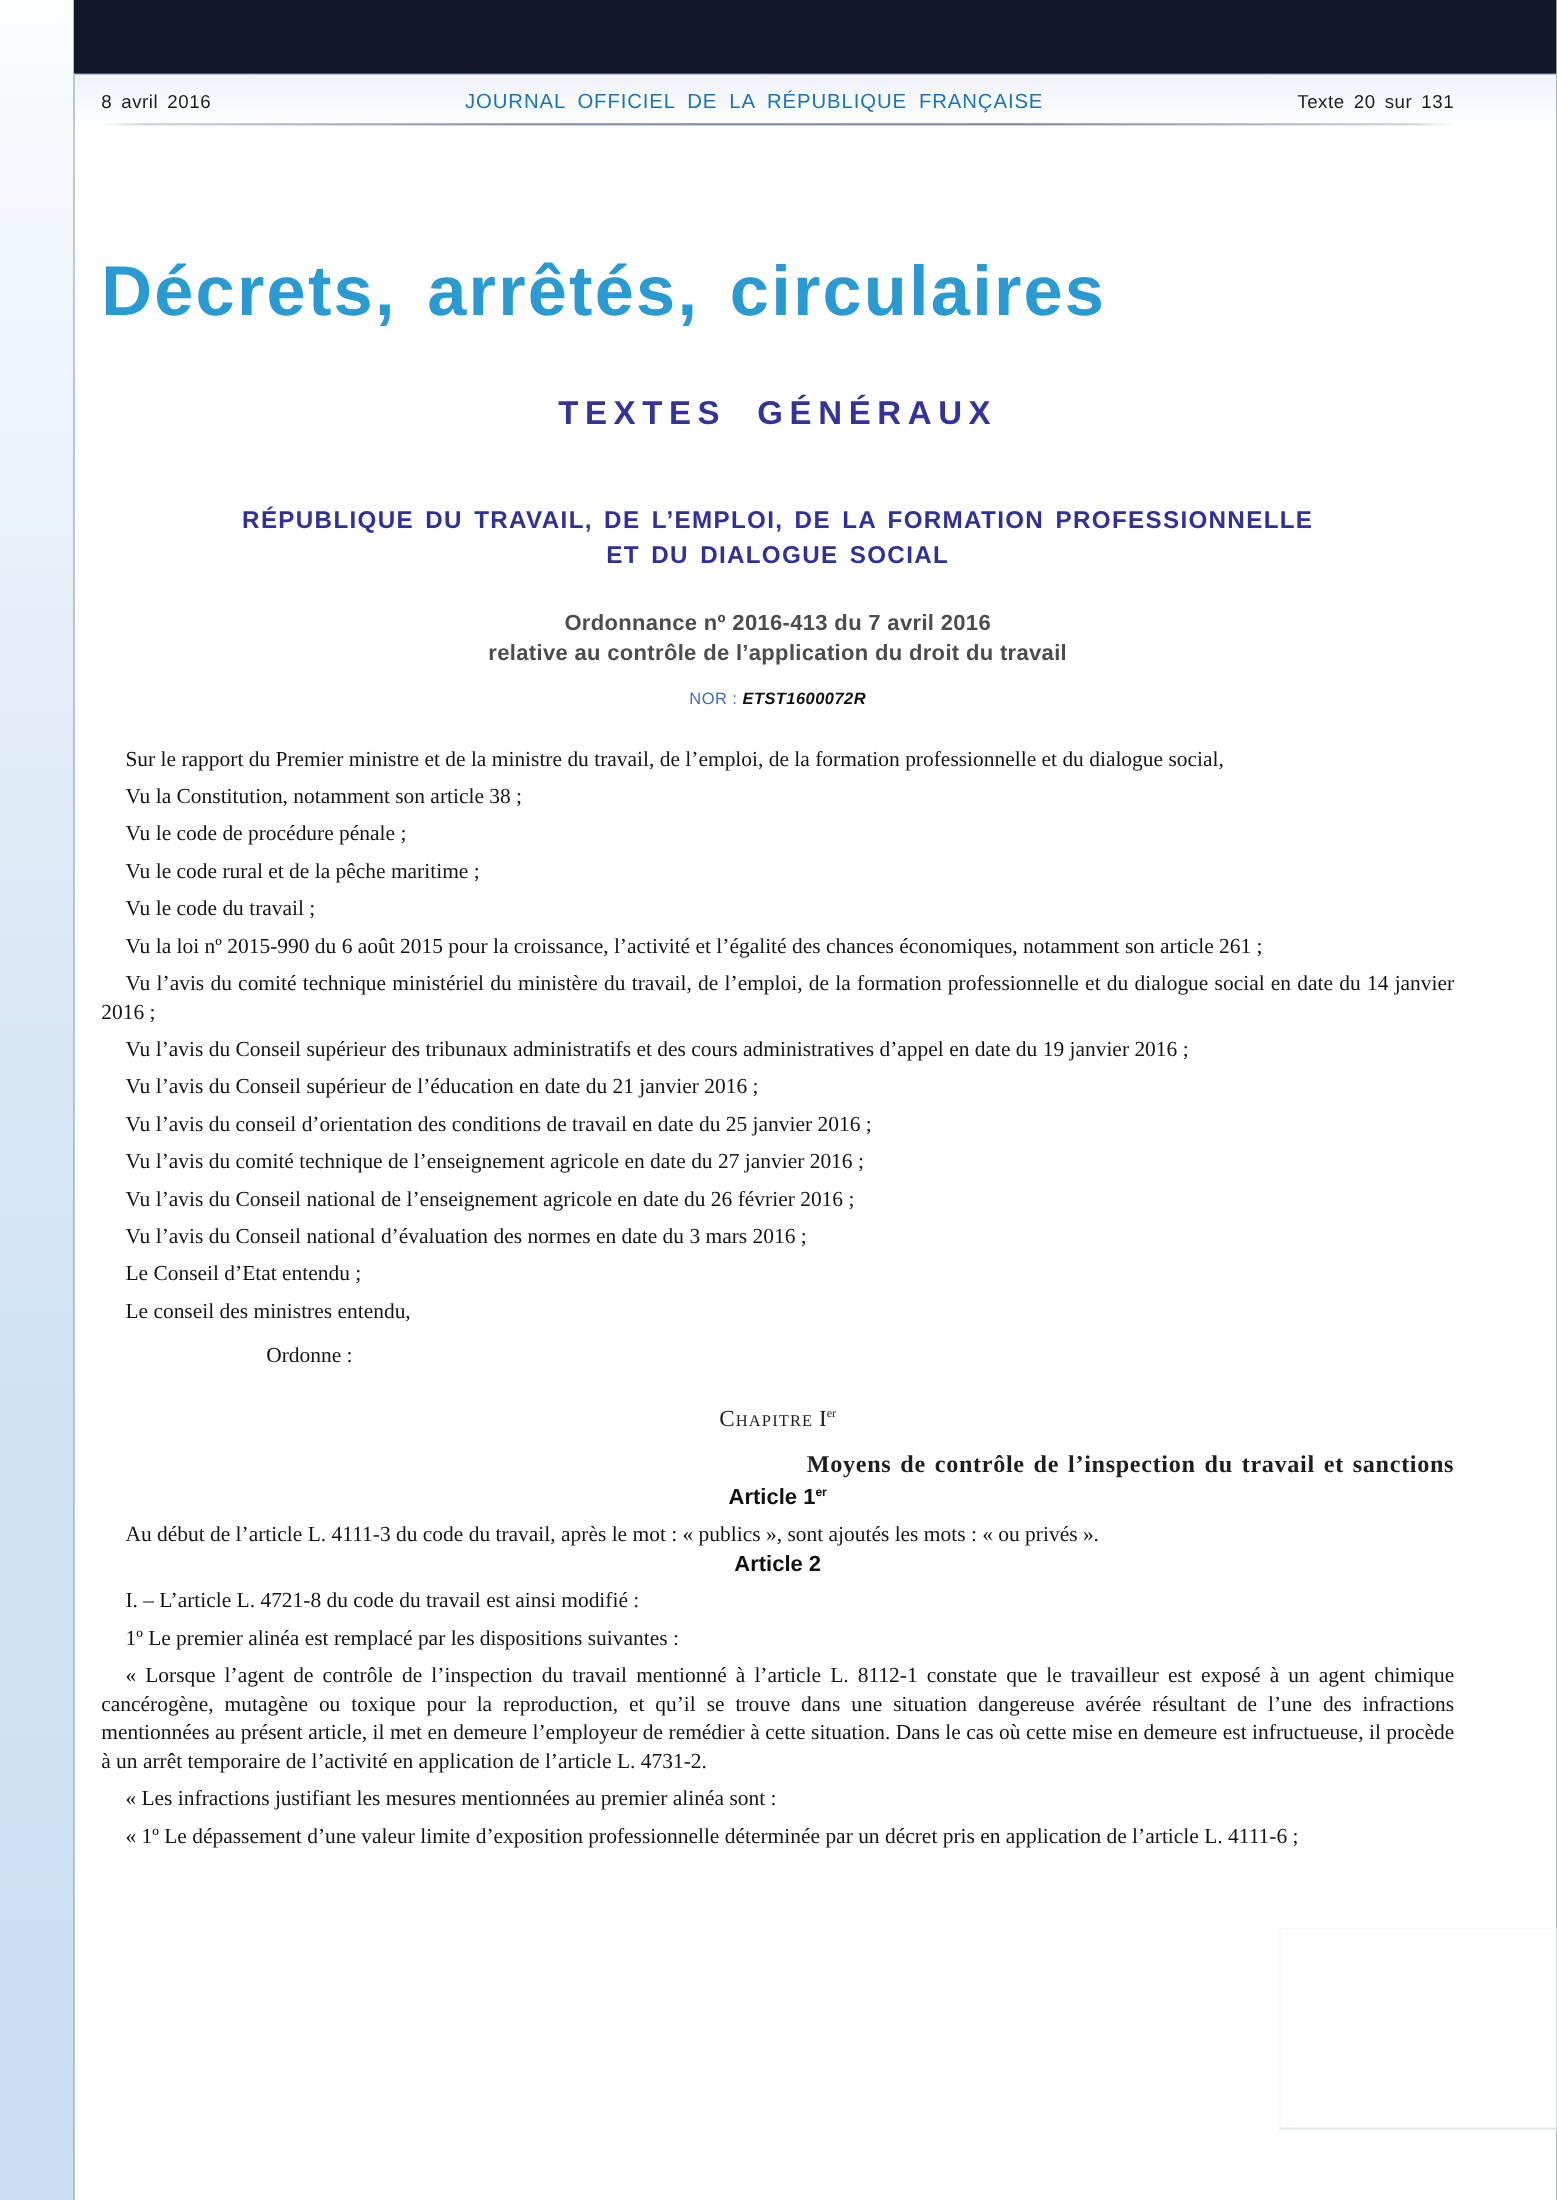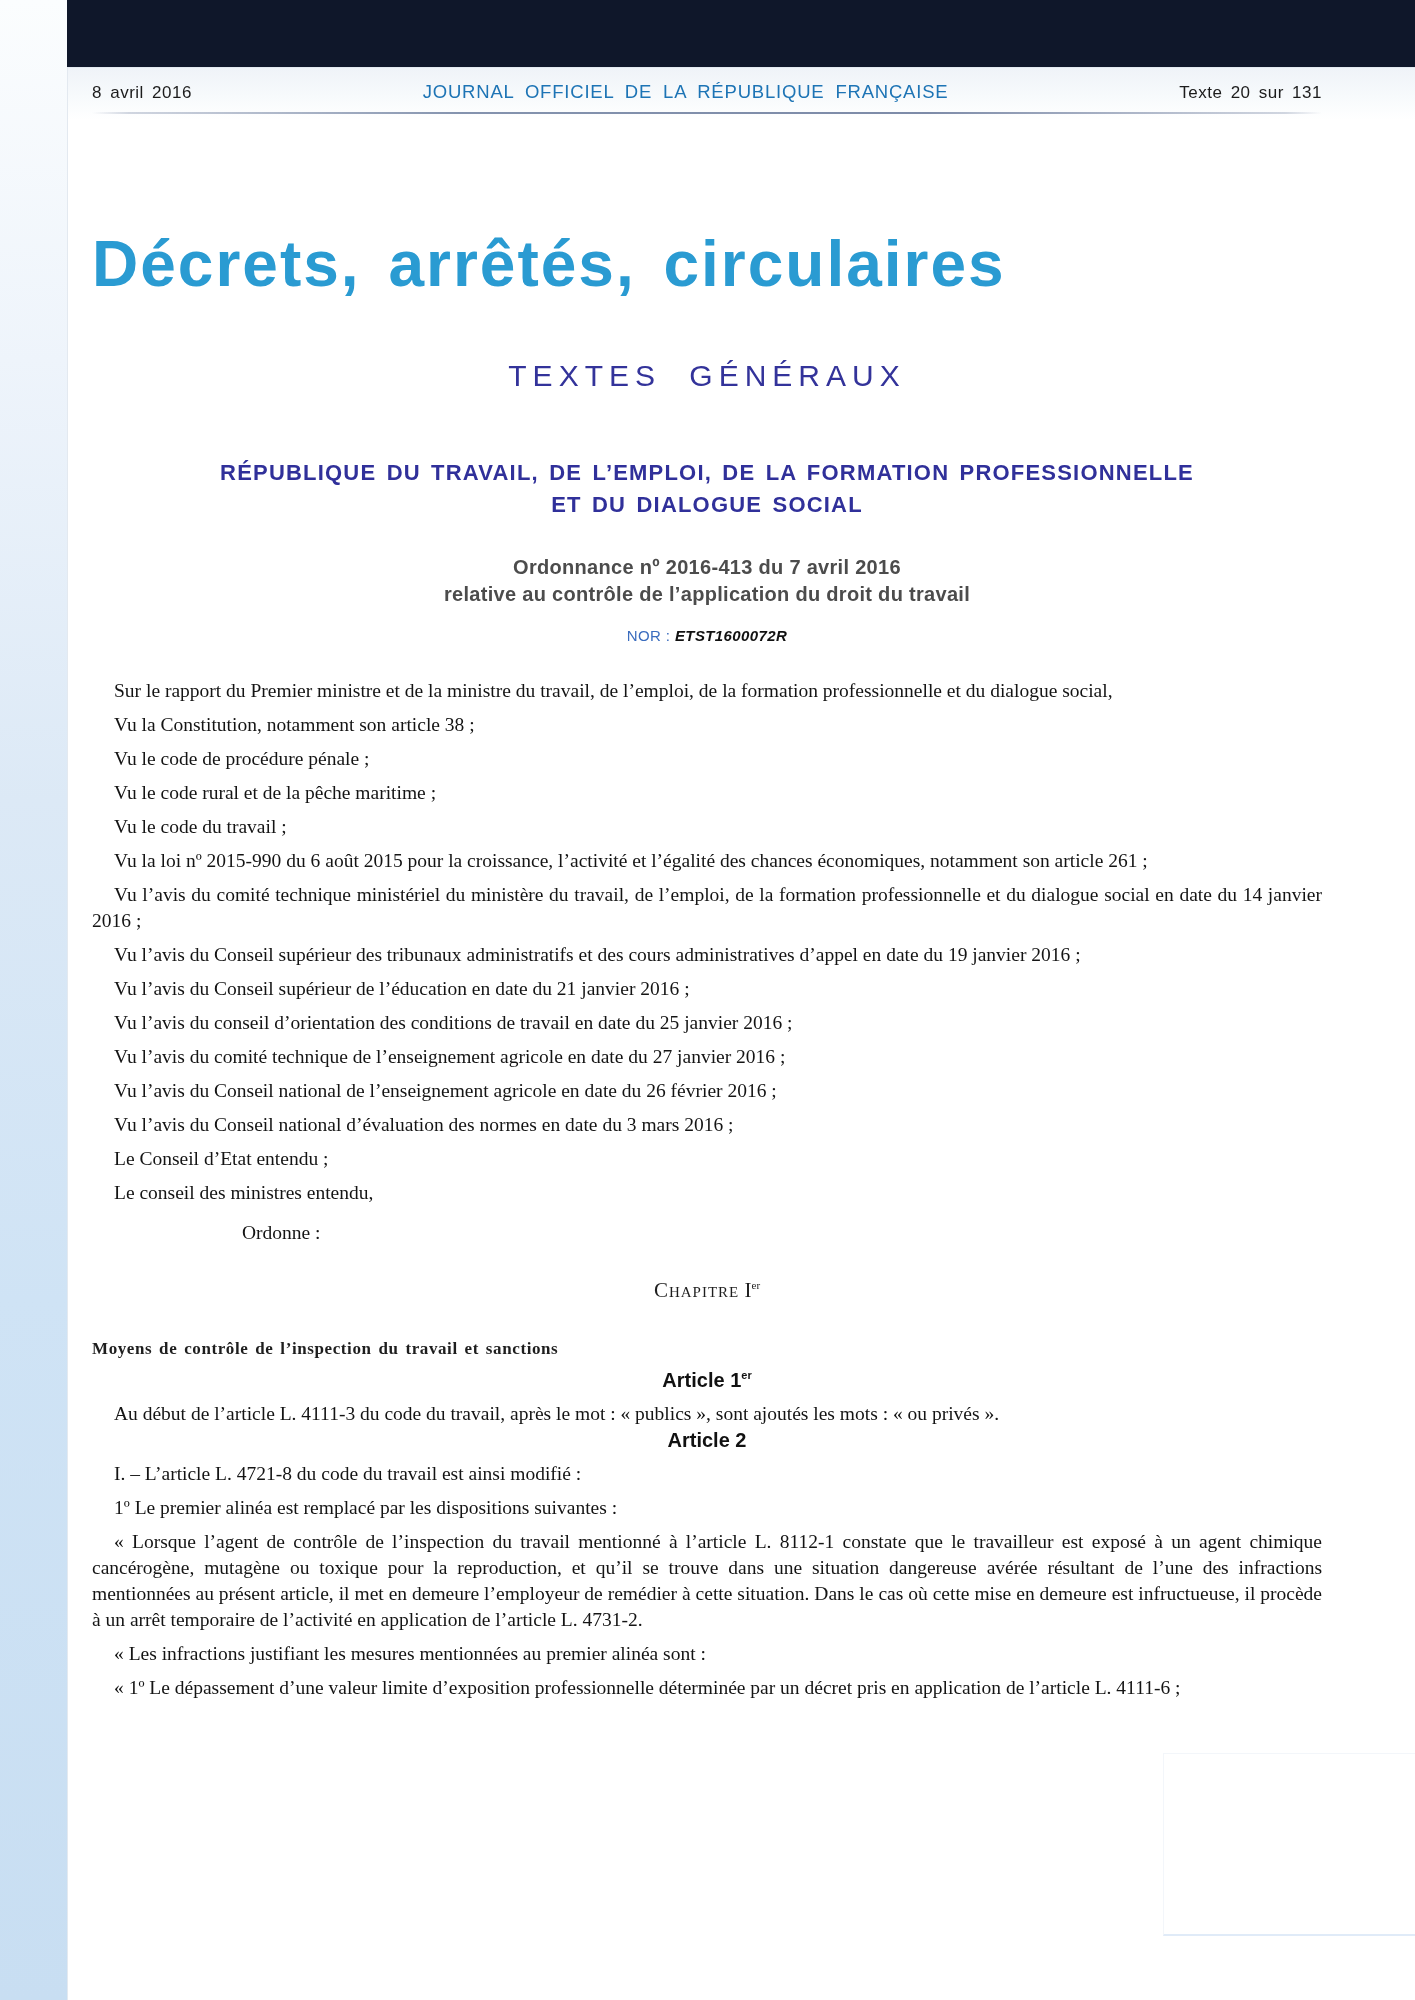--- a/index.html
+++ b/index.html
@@ -78,20 +78,21 @@
   }
   .section-title {
     margin-top: 71px;
     text-align: center;
     font-family: "Liberation Sans", sans-serif;
     font-size: 30px;
     line-height: 30px;
     letter-spacing: 6px;
     word-spacing: 14px;
     color: #33339a;
+    font-weight: bold;
   }
   .ministry {
     margin-top: 66px;
     text-align: center;
     font-family: "Liberation Sans", sans-serif;
     font-weight: bold;
     font-size: 22px;
     line-height: 32px;
     letter-spacing: 1.2px;
     word-spacing: 3px;
@@ -137,25 +138,25 @@
   .chapter-head {
     margin-top: 26px;
     text-align: center;
     font-family: "Liberation Serif", serif;
     font-size: 21px;
     color: #1e1e1e;
   }
   .chapter-word { font-variant: small-caps; letter-spacing: 1px; }
   .chapter-head sup { font-size: 11px; }
   .chapter-title {
-    margin-top: 33px;
-    text-align: left;
-    font-family: "Liberation Serif", serif;
-    font-weight: bold;
-    font-size: 17px;
+    margin-top: 16px;
+    text-align: right;
+    font-family: "Liberation Serif", serif;
+    font-weight: bold;
+    font-size: 22px;
     letter-spacing: 0.6px;
     word-spacing: 2px;
     color: #1e1e1e;
   }
   .article-head {
     margin-bottom: 2px;
     text-align: center;
     font-family: "Liberation Sans", sans-serif;
     font-weight: bold;
     font-size: 20px;

